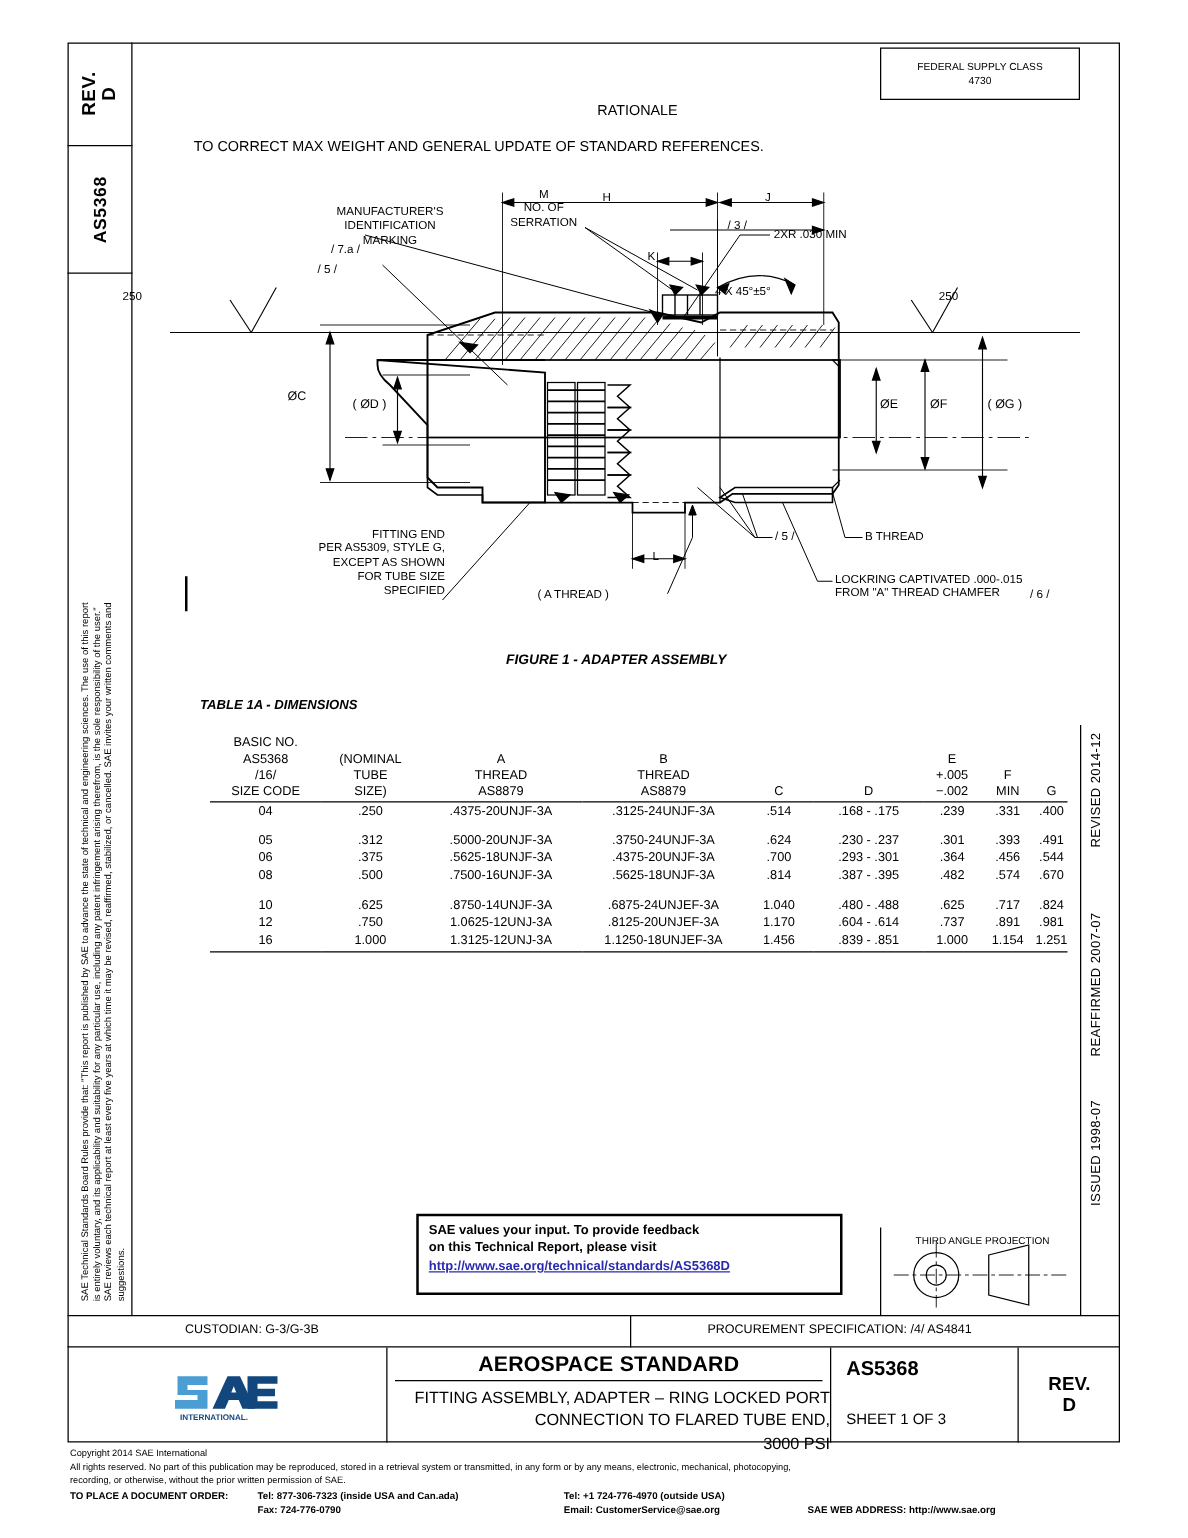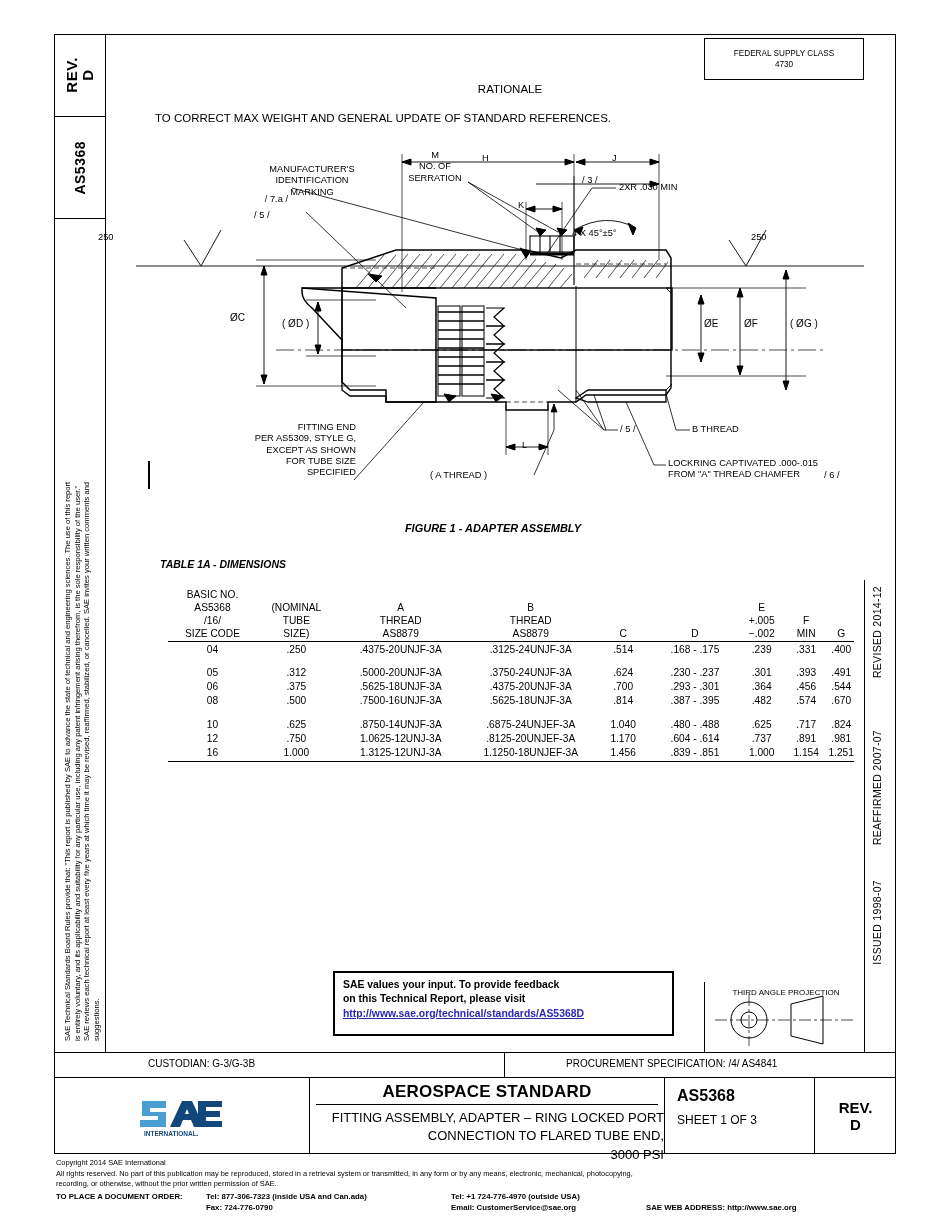--- a/index.html
+++ b/index.html
@@ -567,21 +567,21 @@
   <div id="tb-mid" class="abs">
     <div id="tb-head">AEROSPACE STANDARD</div>
     <div id="tb-rule"></div>
     <div id="tb-sub" style="white-space:pre-line;">FITTING ASSEMBLY, ADAPTER – RING LOCKED PORT
 CONNECTION TO FLARED TUBE END,
 3000 PSI</div>
   </div>
 
   <div id="tb-as" class="abs">
     <div style="font-size:16px;font-weight:bold;">AS5368</div>
-    <div style="font-size:12px;margin-top:8px;">SHEET 1 OF 3</div>
+    <div style="font-size:12px;margin-top:23px;">SHEET 1 OF 3</div>
   </div>
 
   <div id="tb-rev" class="abs">
     <div style="font-size:15px;font-weight:bold;">REV.</div>
     <div style="font-size:15px;font-weight:bold;">D</div>
   </div>
 
   <div id="footer" class="abs">
     <div class="r1">Copyright 2014 SAE International</div>
     <div class="r1">All rights reserved. No part of this publication may be reproduced, stored in a retrieval system or transmitted, in any form or by any means, electronic, mechanical, photocopying,</div>

